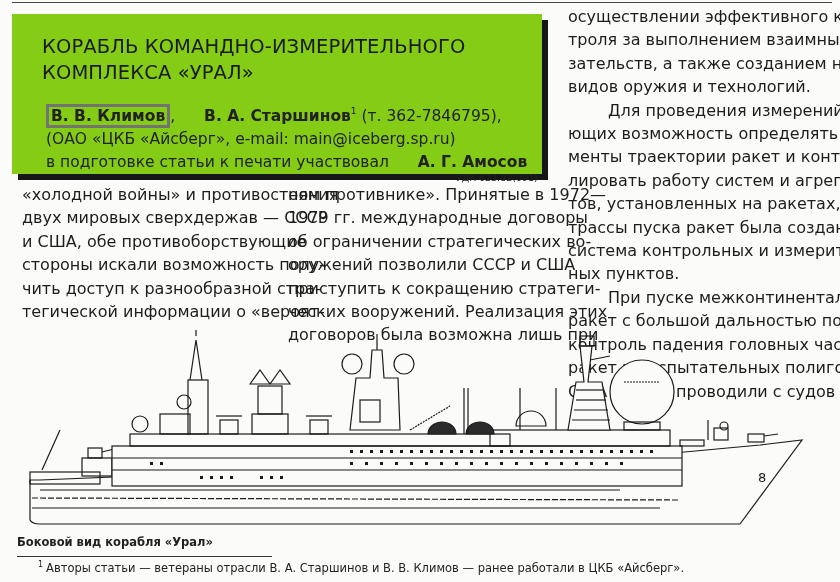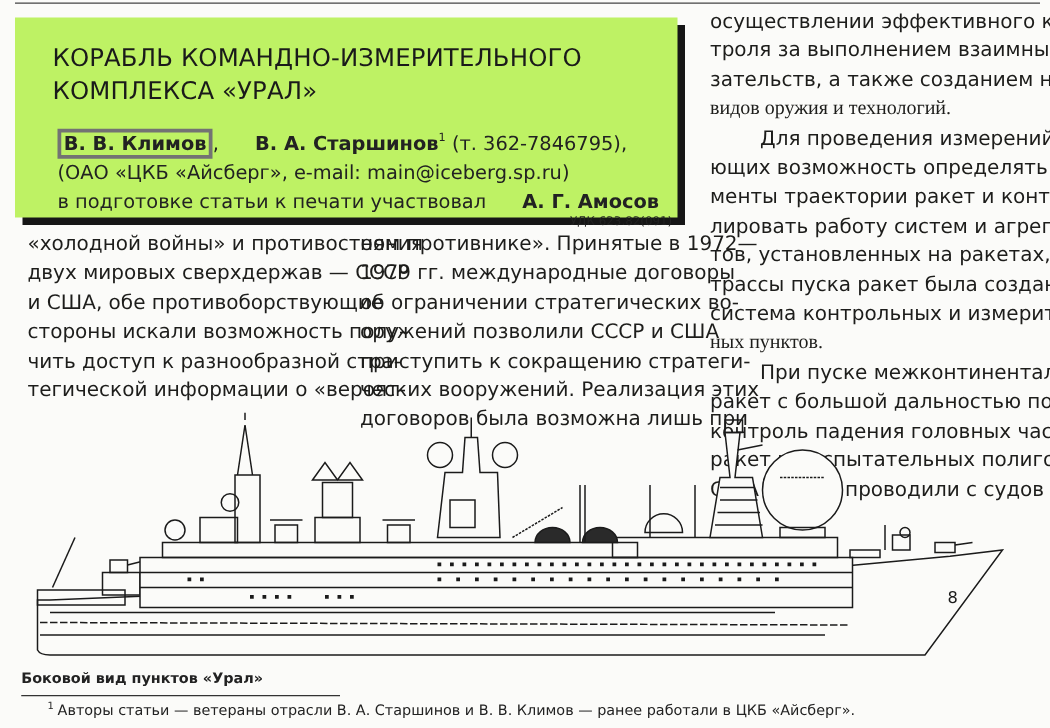--- a/index.html
+++ b/index.html
@@ -4,36 +4,36 @@
 <style>
   html, body { margin: 0; padding: 0; }
   body {
     width: 840px; height: 582px; overflow: hidden; position: relative;
     background: #fbfbf9; color: #1d1d1b;
     font-family: "DejaVu Sans", sans-serif;
   }
   .top-rule { position: absolute; left: 12px; top: 2px; width: 820px; height: 1px; background: #444; }
   .title-box {
     position: absolute; left: 12px; top: 14px; width: 530px; height: 160px;
-    background: #bef264;
+    background: #84cc16;
     box-shadow: 6px 6px 0 #161616;
   }
   .title {
     position: absolute; left: 30px; top: 20px; margin: 0;
     font-size: 19.5px; font-weight: normal; line-height: 26px; letter-spacing: 0.1px;
     color: #1a1a1a; text-transform: none; white-space: pre-line;
   }
   .authors { position: absolute; left: 34px; top: 86px; font-size: 15.5px; line-height: 23px; color: #222; white-space: nowrap; }
   .authors b { font-weight: bold; margin-left: 24px; }
   .boxed { border: 3px solid #737373; padding: 0 2px; font-weight: bold; }
   .sup { font-size: 9px; vertical-align: 7px; }
   .udk { position: absolute; left: 444px; top: 140px; font-size: 9.5px; color: #222; margin-top: 18px; }
   .col { position: absolute; font-size: 16px; line-height: 23.4px; color: #1d1d1b; }
   .col .ln { display: block; white-space: nowrap; text-align: justify; text-align-last: justify; }
-  .col .ln.last { text-align-last: left; font-family: Liberation Serif, serif; }
+  .col .ln.last { text-align-last: left; }
   .col .ln.indent { padding-left: 40px; }
   #col1 { left: 22px; top: 183px; width: 256px; }
   #col2 { left: 288px; top: 183px; width: 264px; }
   #col3 { left: 568px; top: 5px; width: 262px; }
   .figure { position: absolute; left: 20px; top: 330px; width: 810px; height: 200px; }
   .caption { position: absolute; left: 17px; top: 535px; font-size: 11.5px; font-weight: bold; color: #222; }
   .fn-rule { position: absolute; left: 17px; top: 556px; width: 255px; height: 1px; background: #333; }
   .footnote { position: absolute; left: 38px; top: 560px; font-size: 11.5px; color: #222; }
   .footnote .sup { font-size: 8px; vertical-align: 5px; margin-right: 3px; }
 </style>
@@ -222,15 +222,15 @@
     <rect x="660" y="110" width="24" height="6"></rect>
     <line x1="688" y1="110" x2="688" y2="90"></line>
     <rect x="694" y="98" width="14" height="12"></rect>
     <circle cx="704" cy="96" r="4"></circle>
     <rect x="728" y="104" width="16" height="8"></rect>
     <line x1="744" y1="106" x2="758" y2="104"></line>
     <text x="738" y="152" font-size="13" font-family="DejaVu Sans, sans-serif" fill="#1b1b1b" stroke="none">8</text>
   </svg>
 </div>
 
-<div class="caption">Боковой вид пунктов «Урал»</div>
+<div class="caption">Боковой вид корабля «Урал»</div>
 <div class="fn-rule"></div>
 <div class="footnote"><span class="sup">1</span><span>Авторы статьи — ветераны отрасли В. А. Старшинов и В. В. Климов — ранее работали в ЦКБ «Айсберг».</span></div>
 
 </body></html>

